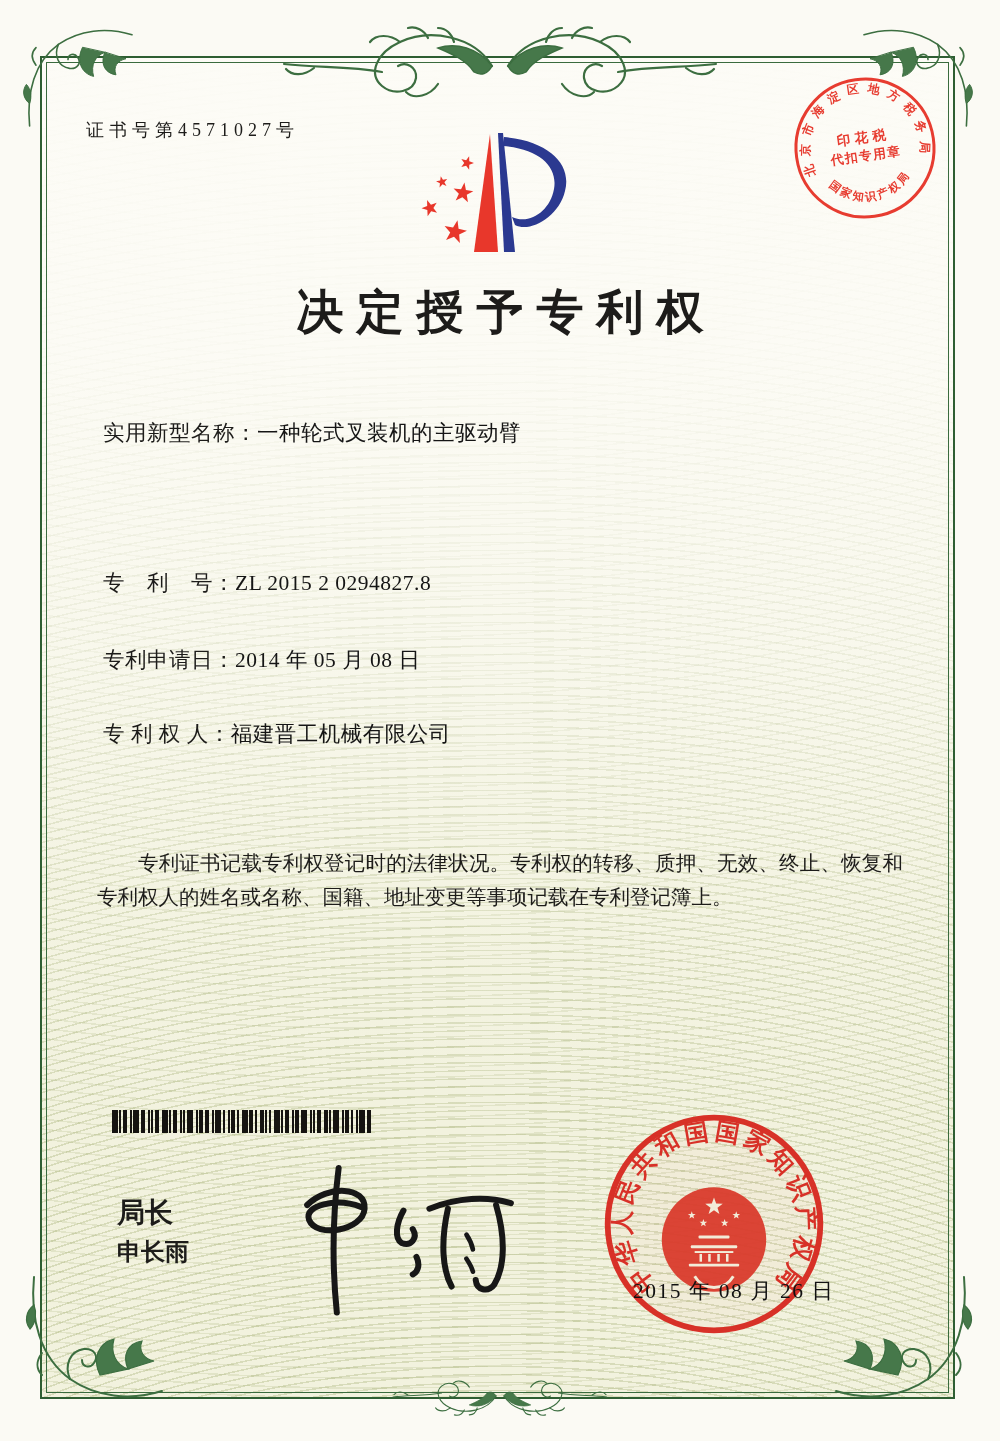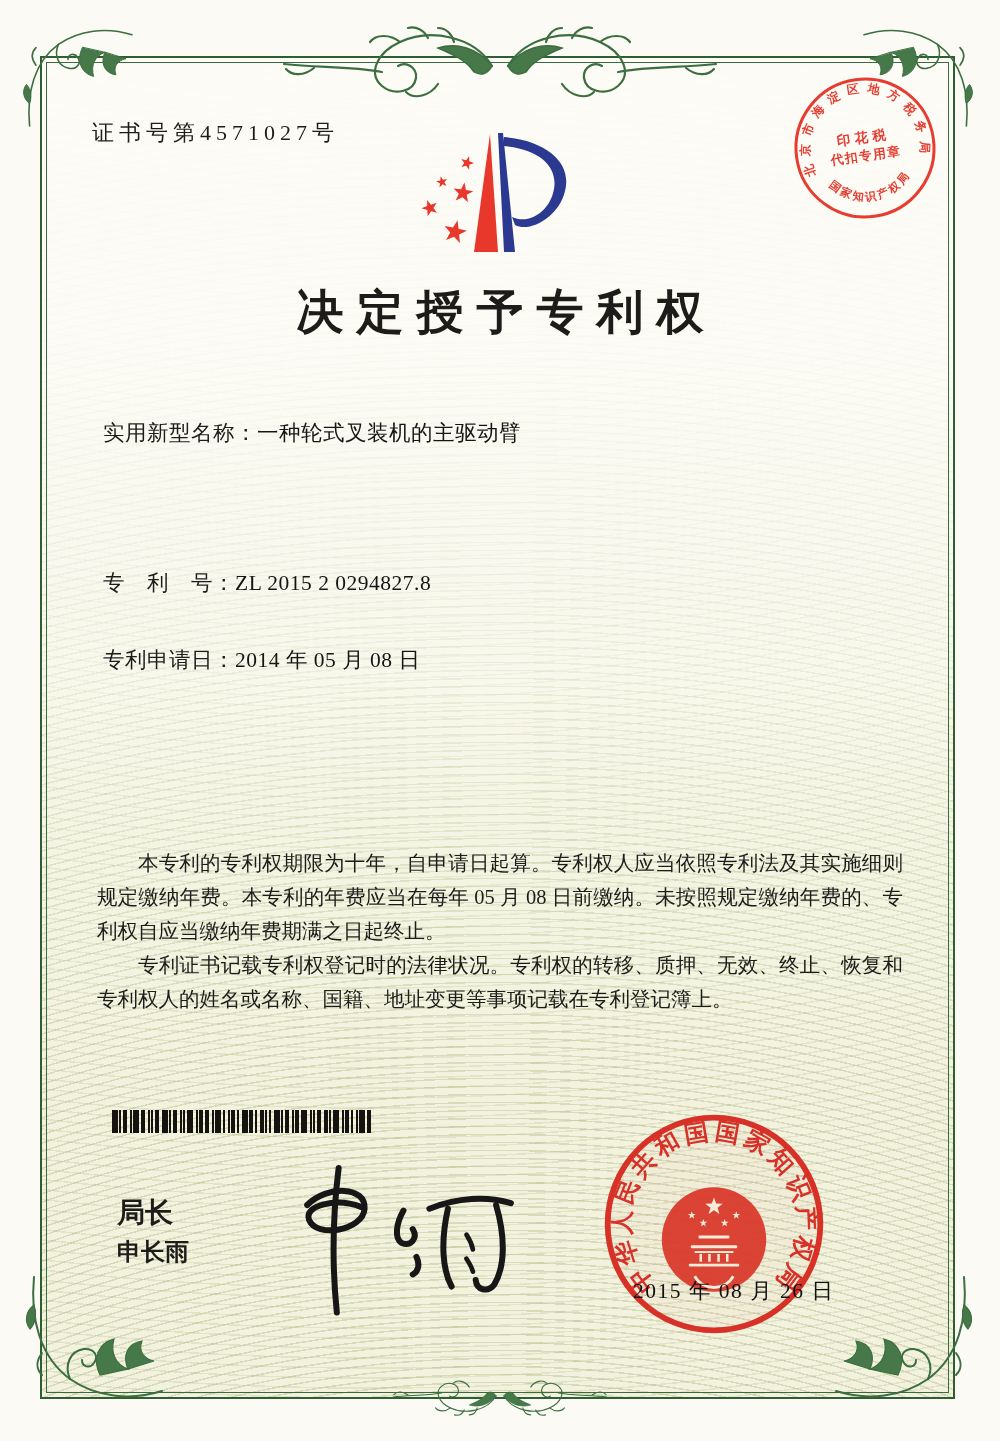--- a/index.html
+++ b/index.html
@@ -22,21 +22,21 @@
   .frame-b{position:absolute;left:46px;top:62px;right:51px;bottom:48px;border:1px solid #3a6b3e;z-index:2;pointer-events:none;}
 
   .orn{position:absolute;z-index:2;}
   .orn-tl{left:20px;top:22px;transform:scale(.8);transform-origin:0 0;}
   .orn-tr{left:826px;top:22px;transform:scale(.8);transform-origin:100% 0;}
   .orn-bl{left:22px;top:1257px;}
   .orn-br{left:826px;top:1257px;}
   .orn-dragons{left:278px;top:14px;}
   .orn-bottom{left:390px;top:1374px;}
 
-  .cert-no{position:absolute;left:92px;top:118px;font-size:22px;letter-spacing:5px;z-index:3;}
+  .cert-no{position:absolute;left:86px;top:118px;font-size:18px;letter-spacing:5px;z-index:3;}
   .logo{position:absolute;left:412px;top:131px;z-index:3;}
   .stamp-tax{position:absolute;left:790px;top:73px;z-index:5;}
   .title{position:absolute;left:0;right:0;top:281px;text-align:center;font-size:47px;font-weight:bold;
          letter-spacing:13px;text-indent:13px;z-index:3;}
   .field{position:absolute;left:103px;font-size:21.5px;letter-spacing:.5px;white-space:nowrap;z-index:3;}
   .f0{top:418px}.f1{top:494px}.f2{top:568px}.f3{top:645px}.f4{top:719px}.f5{top:795px}
   .field .lab{color:#1d1c1a;} .field .val{color:#151515;}
   .paras{position:absolute;left:97px;width:806px;top:846px;font-size:20.5px;line-height:34px;
          text-align:justify;z-index:3;}
   .paras p{margin:0;text-indent:2em;}
@@ -144,23 +144,25 @@
 
   <div class="field f0">
     <span class="lab">实用新型名称：</span><span class="val">一种轮式叉装机的主驱动臂</span>
   </div>
   <div class="field f2">
     <span class="lab">专　利　号：</span><span class="val">ZL 2015 2 0294827.8</span>
   </div>
   <div class="field f3">
     <span class="lab">专利申请日：</span><span class="val">2014 年 05 月 08 日</span>
   </div>
+  <div class="field f4">
+    <span class="lab">专 利 权 人：</span><span class="val">福建晋工机械有限公司</span>
+  </div>
 
   <div class="paras">
-    <p>本专利的专利权期限为十年，自申请日起算。专利权人应当依照专利法及其实施细则规定缴纳年费。本专利的年费应当在每年 05 月 08 日前缴纳。未按照规定缴纳年费的、专利权自应当缴纳年费期满之日起终止。</p>
     <p>专利证书记载专利权登记时的法律状况。专利权的转移、质押、无效、终止、恢复和专利权人的姓名或名称、国籍、地址变更等事项记载在专利登记簿上。</p>
   </div>
 
   <div class="barcode">
       <div style="width: 5.7px; margin-right: 1.2px;"></div>
       <div style="width: 1.9px; margin-right: 2.2px;"></div>
       <div style="width: 3.8px; margin-right: 3.2px;"></div>
       <div style="width: 1.9px; margin-right: 1.2px;"></div>
       <div style="width: 5.7px; margin-right: 2.2px;"></div>
       <div style="width: 3.8px; margin-right: 3.2px;"></div>

